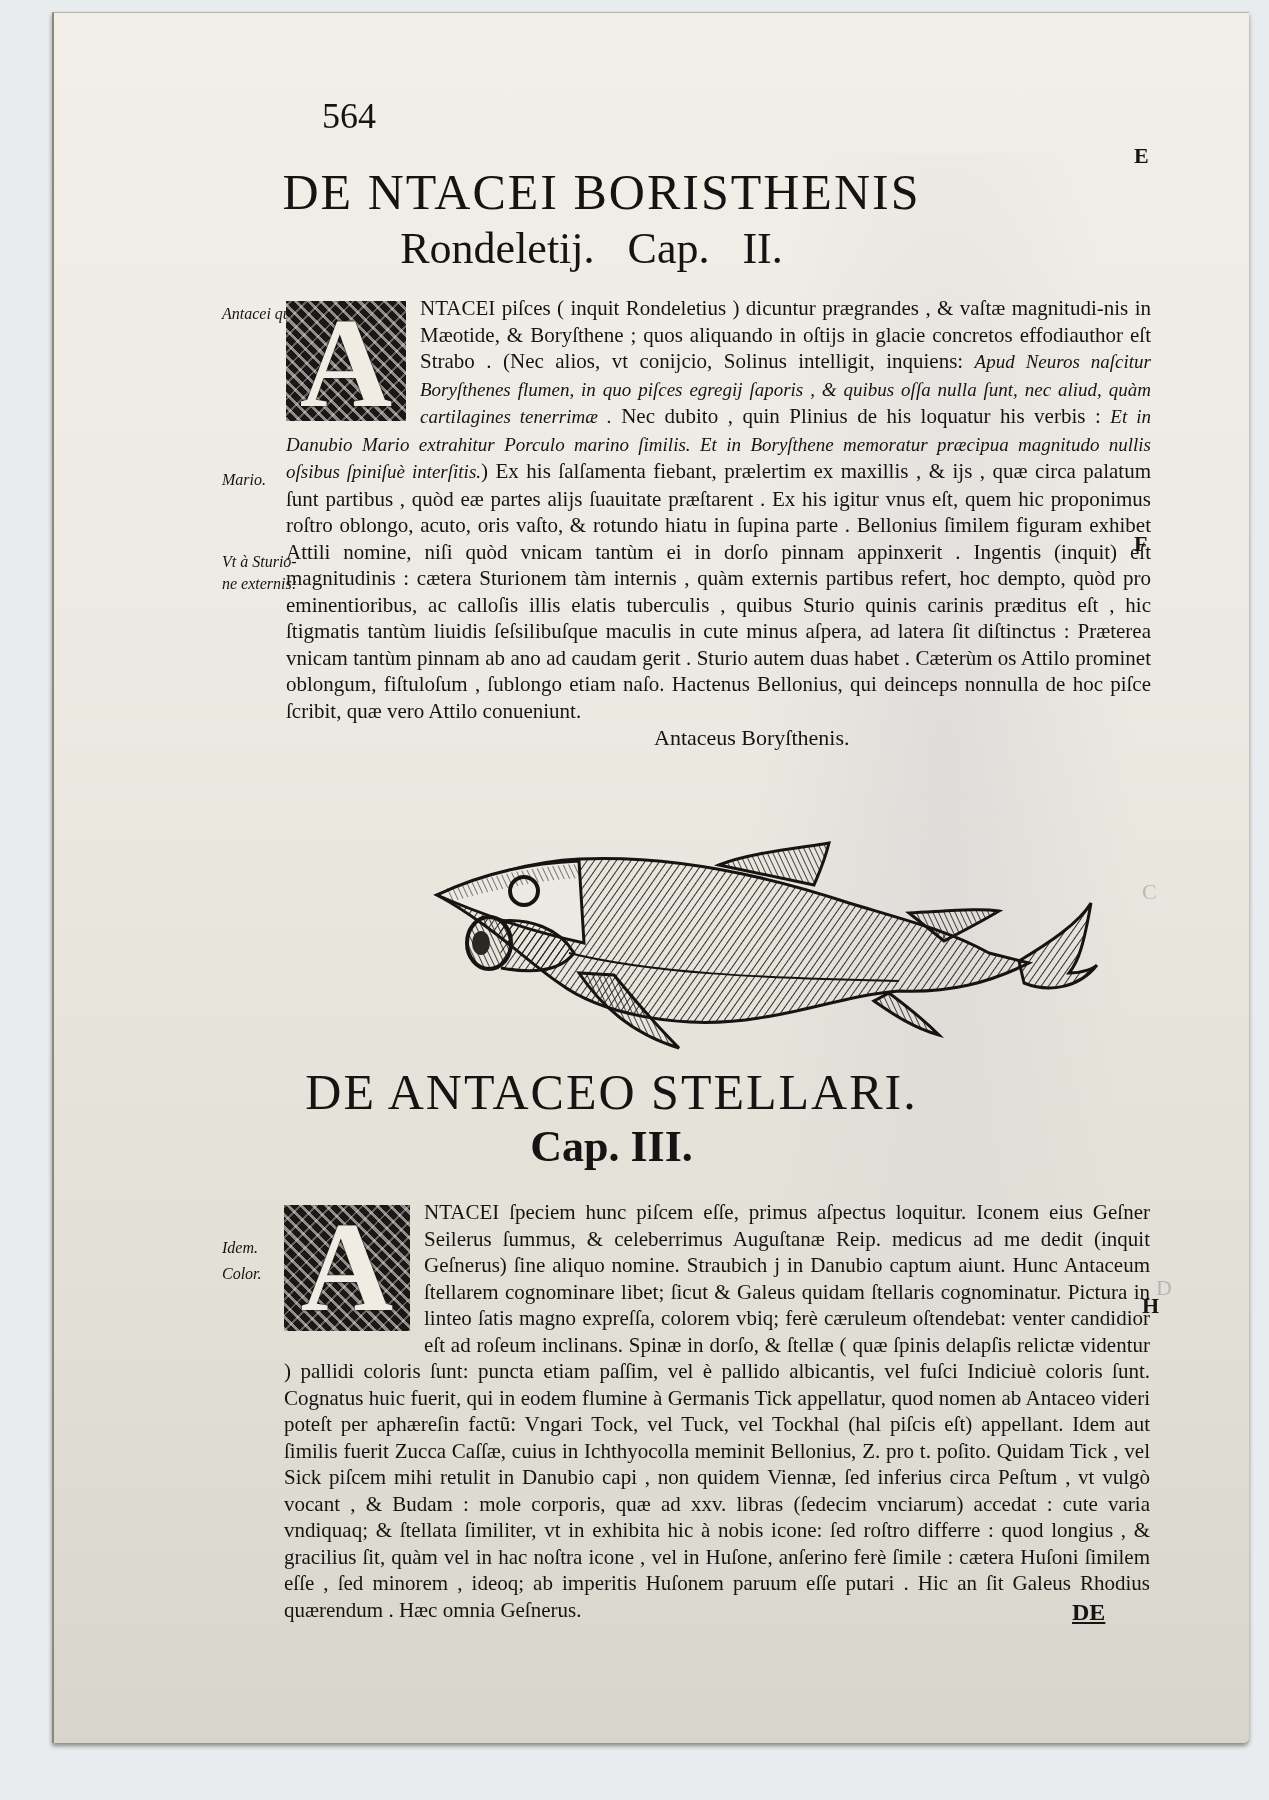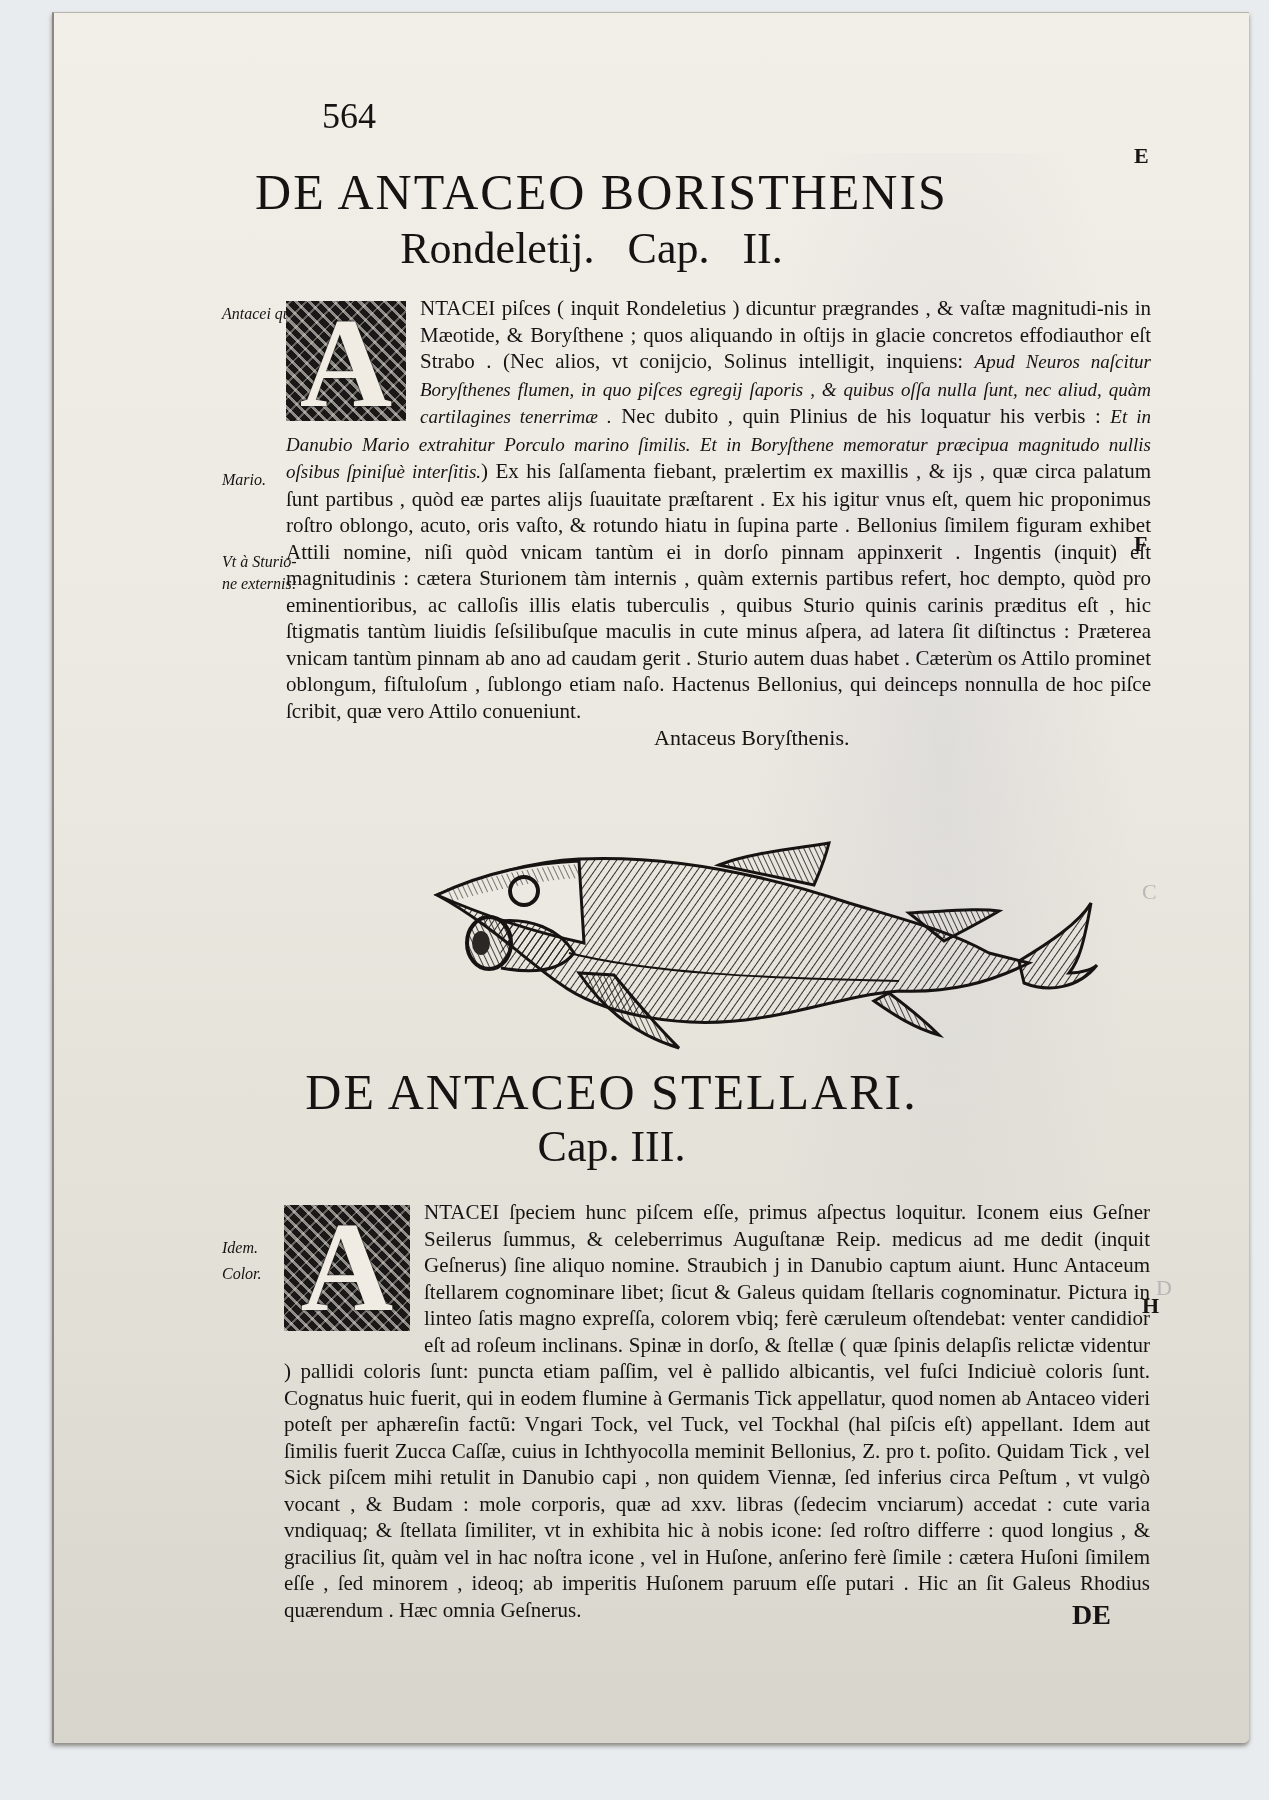--- a/index.html
+++ b/index.html
@@ -26,21 +26,21 @@
   }
   .running-head { position:absolute; top:76px; left:0; width:100%; height:50px; }
   .page-number { position:absolute; left:268px; top:6px; font-size:36px; }
   .running-title { position:absolute; left:540px; top:2px; font-size:38px; letter-spacing:0.5px; }
   .sig { position:absolute; font-size:22px; font-weight:bold; }
   .ghost { color:#9a9aa0; opacity:.6; font-weight:normal; }
   .title { position:absolute; left:0; width:100%; text-align:center; letter-spacing:2px; }
   .t1 { top:150px; font-size:50px; left:-50px; }
   .t2 { top:210px; font-size:44px; left:-60px; word-spacing:22px; letter-spacing:0; }
   .t3 { top:1050px; font-size:50px; left:-40px; }
-  .t4 { top:1108px; font-size:44px; left:-40px; letter-spacing:0; }
+  .t4 { top:1108px; font-size:44px; left:-40px; letter-spacing:0;font-weight:bold; }
   .block { position:absolute; left:258px; width:860px; font-size:21px; line-height:26.5px; text-align:justify; font-stretch:condensed; }
   .block p { margin:0; }
   .block i { font-size:19px; }
   .dropcap {
     float:left; width:120px; height:120px; margin:6px 14px 4px 0;
     background:#1a1817; position:relative; overflow:hidden;
   }
   .dropcap .leaves {
     position:absolute; inset:0;
     background:
@@ -65,23 +65,23 @@
 
   <div class="running-head">
     <span class="page-number">564</span>
   </div>
 
   <span class="sig" style="left:1080px;top:130px;">E</span>
   <span class="sig" style="left:1080px;top:518px;">F</span>
   <span class="sig ghost" style="left:1088px;top:866px;">C</span>
   <span class="sig ghost" style="left:1102px;top:1262px;">D</span>
   <span class="sig" style="left:1088px;top:1280px;">H</span>
-  <span class="sig" style="left:1018px;top:1586px;font-size:28px;">DE</span>
+  <span class="sig" style="left:1018px;top:1586px;font-size:24px;text-decoration:underline;">DE</span>
 
-  <div class="title t1">DE ANTACEO BORISTHENIS</div>
+  <div class="title t1">DE NTACEI BORISTHENIS</div>
   <div class="title t2">Rondeletij.   Cap. II.</div>
 
   <span class="margin-note" style="top:292px;">Antacei qui.</span>
   <span class="margin-note" style="top:458px;">Mario.</span>
   <span class="margin-note" style="top:540px;">Vt à Sturio-</span>
   <span class="margin-note" style="top:562px;">ne externis:</span>
 
   <div class="block" style="top:282px;left:232px;width:865px;">
     <div class="dropcap">
       <div class="leaves"></div>

